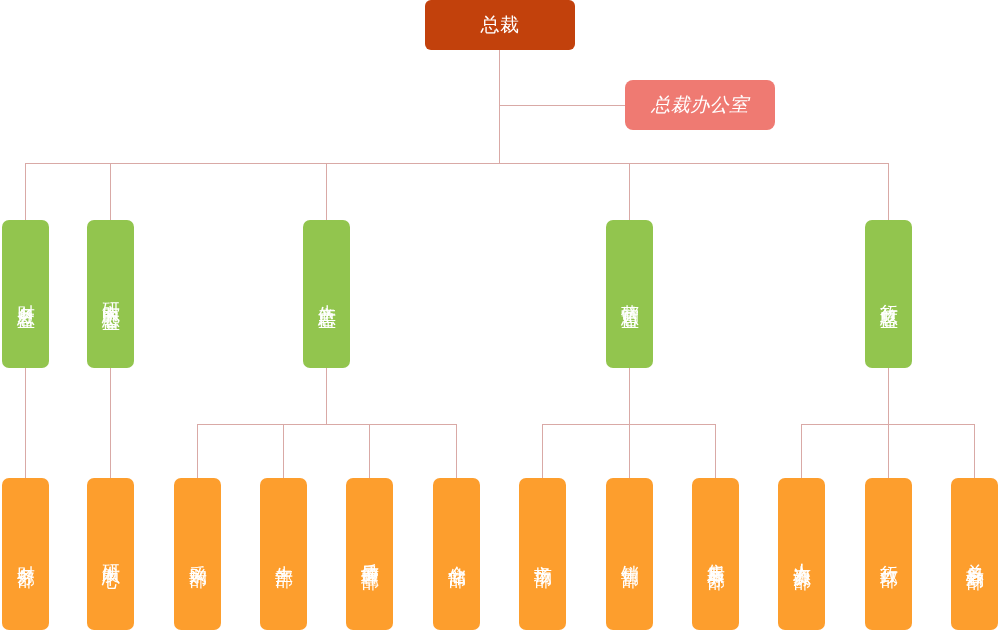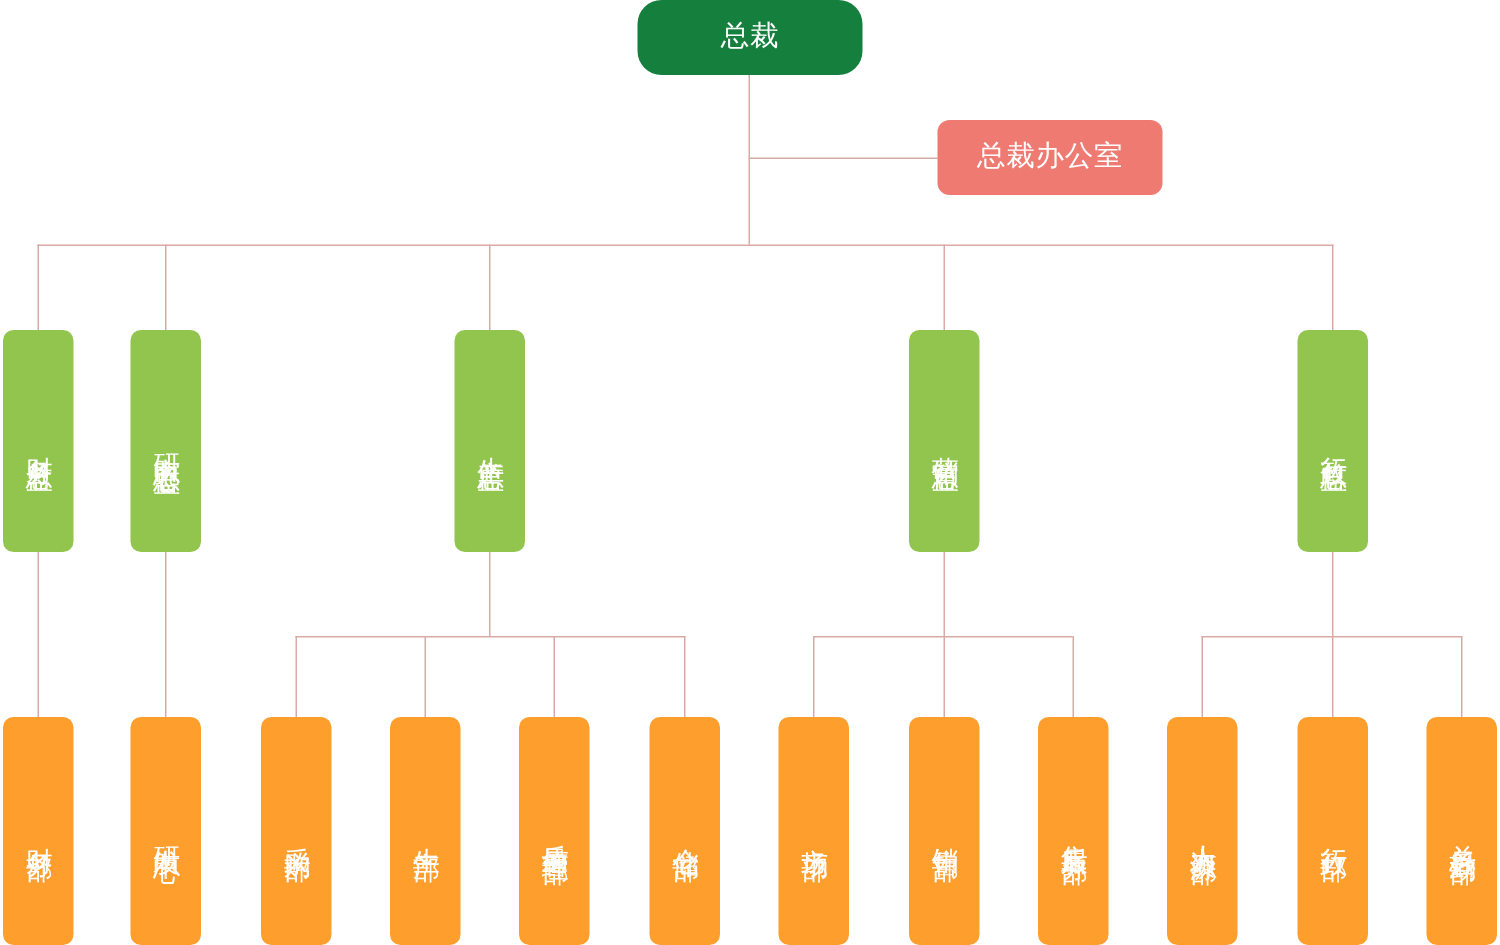--- a/index.html
+++ b/index.html
@@ -43,22 +43,22 @@
   }
   .node-label {
     color: #ffffff;
     line-height: 1.18;
     letter-spacing: 0.5px;
     white-space: pre-line;
   }
 
   
   .node.lvl-ceo {
-    background: #15803d;
-    border-radius: 16px;
+    background: #c2410c;
+    border-radius: 6px;
   }
   .node.lvl-ceo .node-label {
     font-size: 19px;
     writing-mode: horizontal-tb;
   }
 
   
   .node.lvl-staff {
     background: #ef7a72;
     border-radius: 8px;
@@ -119,21 +119,21 @@
       <div class="line line-v" style="left: 888px; top: 368px; height: 56px; background: rgb(217, 169, 166);"></div>
       <div class="line line-h" style="left: 801px; top: 424px; width: 173px; background: rgb(217, 169, 166);"></div>
       <div class="line line-v" style="left: 801px; top: 424px; height: 54px; background: rgb(217, 169, 166);"></div>
       <div class="line line-v" style="left: 888px; top: 424px; height: 54px; background: rgb(217, 169, 166);"></div>
       <div class="line line-v" style="left: 974px; top: 424px; height: 54px; background: rgb(217, 169, 166);"></div>
     </div>
   <div id="node-layer">
       <div class="node lvl-ceo" style="left: 425px; top: 0px; width: 150px; height: 50px;">
         <span class="node-label">总裁</span>
       </div>
-      <div class="node lvl-staff" style="left: 625px; top: 80px; width: 150px; height: 50px;">
+      <div class="node lvl-staff" style="left: 625px; top: 80px; width: 150px; height: 50px; font-style: italic;">
         <span class="node-label">总裁办公室</span>
       </div>
       <div class="node lvl-director" style="left: 2px; top: 220px; width: 47px; height: 148px;">
         <span class="node-label">财务总监</span>
       </div>
       <div class="node lvl-director" style="left: 87px; top: 220px; width: 47px; height: 148px;">
         <span class="node-label">研究中心总监</span>
       </div>
       <div class="node lvl-director" style="left: 303px; top: 220px; width: 47px; height: 148px;">
         <span class="node-label">生产总监</span>

